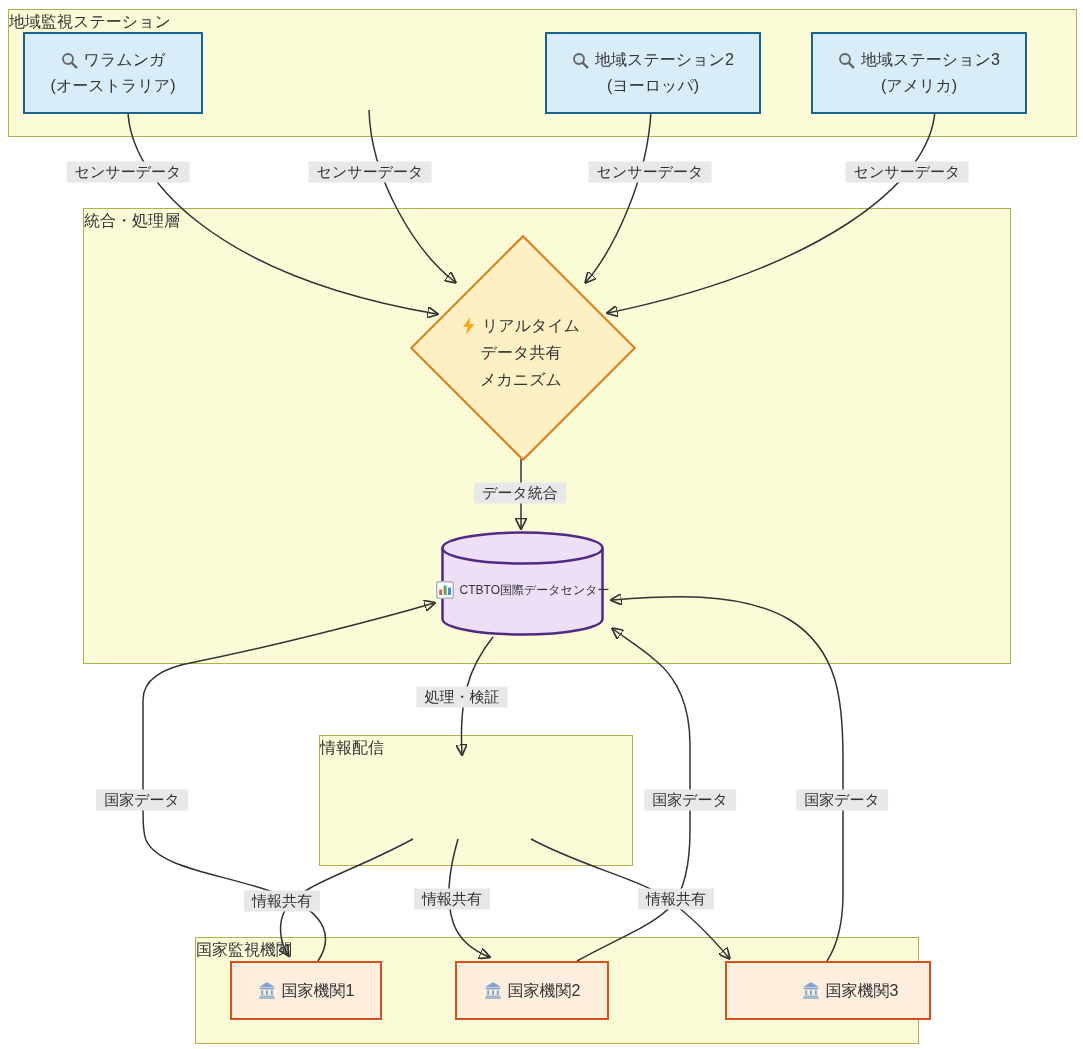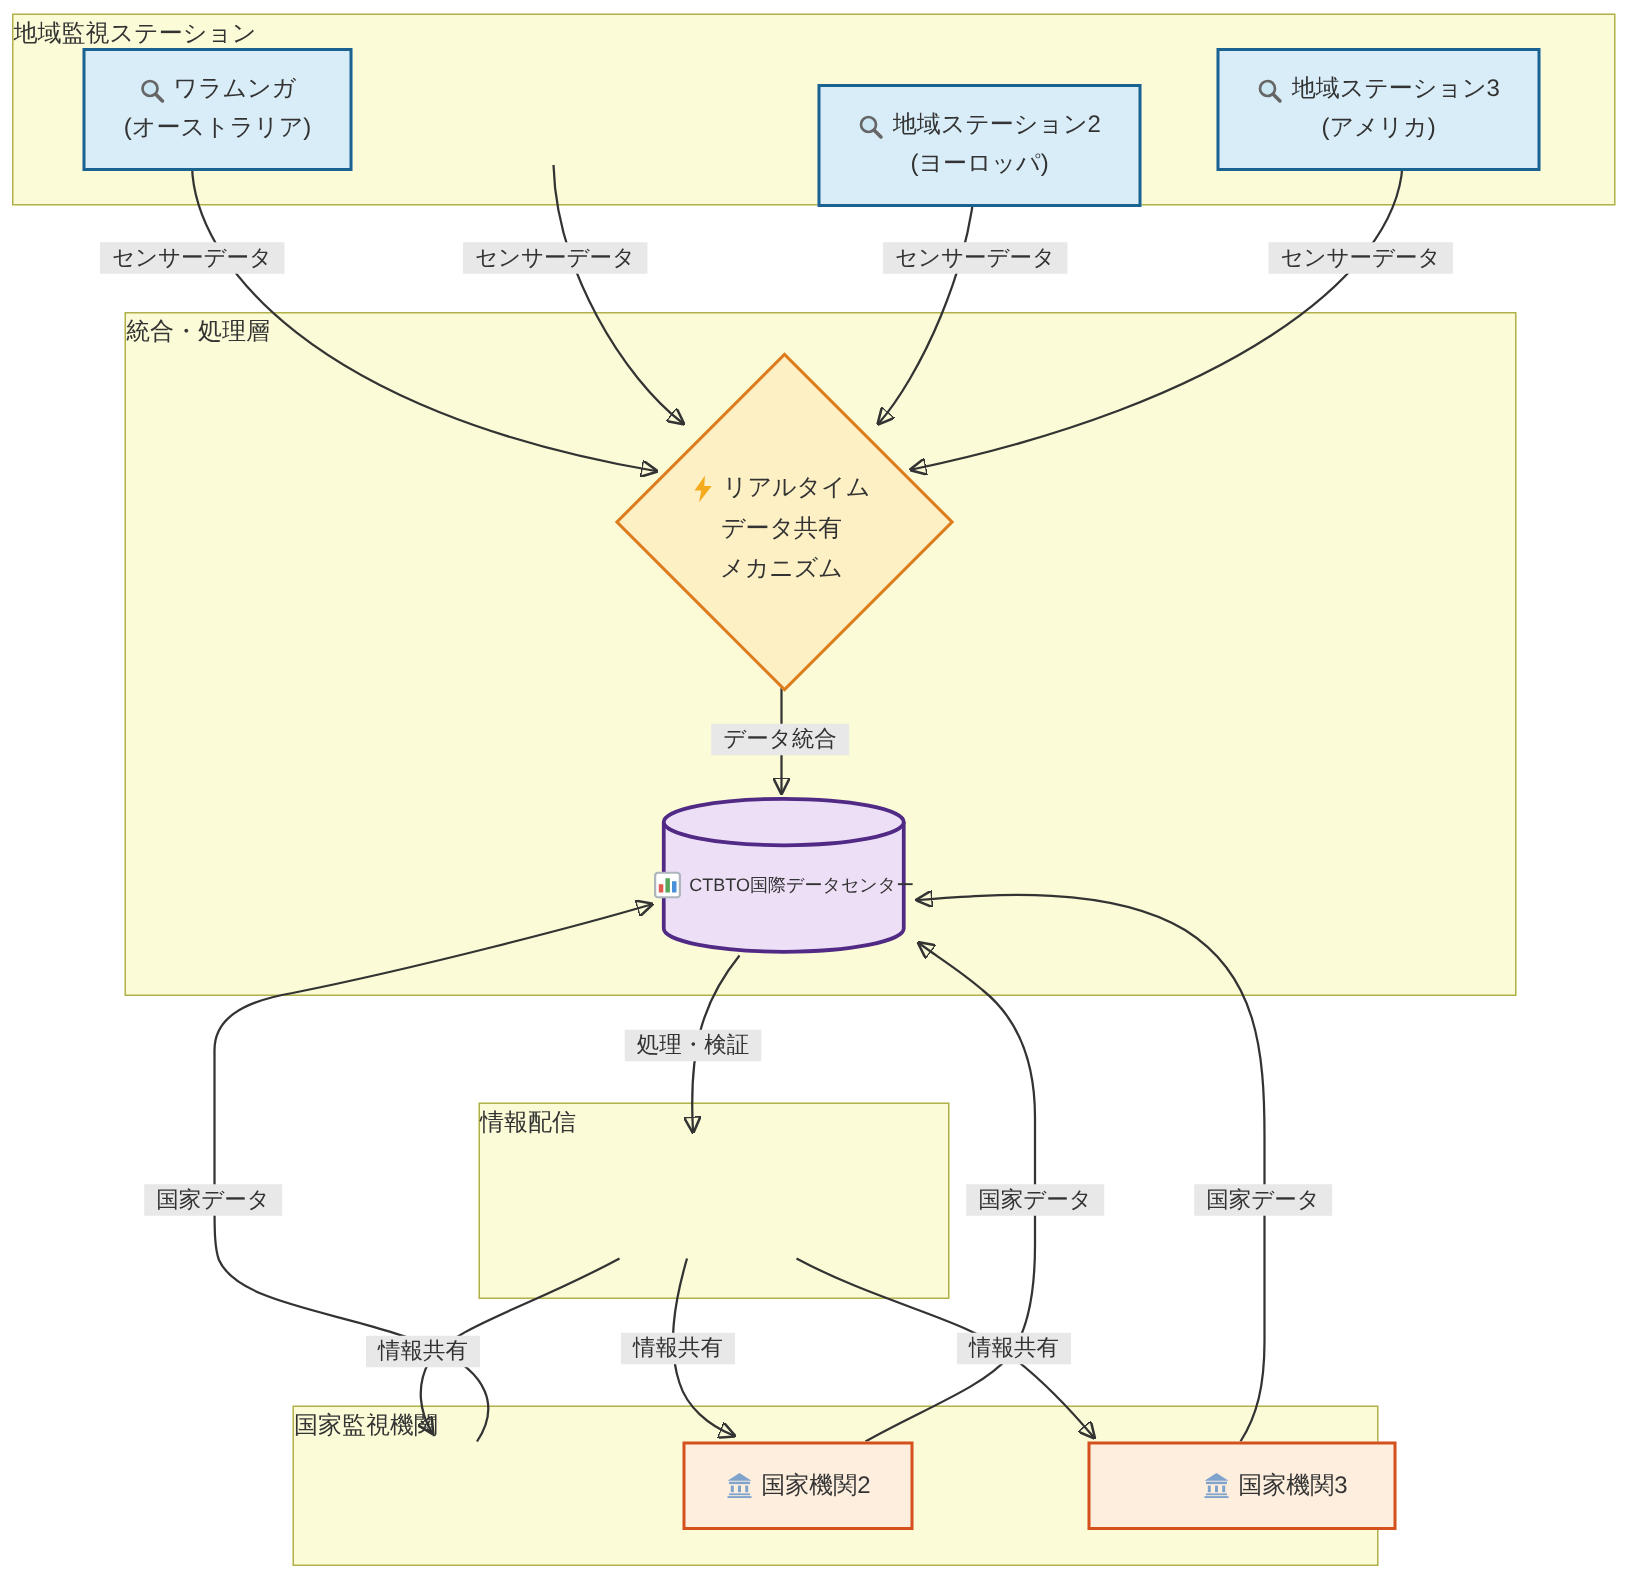--- a/index.html
+++ b/index.html
@@ -60,37 +60,37 @@
     <path marker-end="url(#arrow)" d="M521,457 L521,528"></path>
     <path marker-end="url(#arrow)" d="M493,637 C468,668 459,700 462,754"></path>
     <path marker-end="url(#arrow)" d="M413,839 C350,873 302,884 286,908 C277,924 280,942 288,955"></path>
     <path marker-end="url(#arrow)" d="M458,839 C449,870 445,898 453,922 C458,938 472,950 489,957"></path>
     <path marker-end="url(#arrow)" d="M531,839 C585,868 645,880 670,901 C692,917 713,939 729,958"></path>
     <path marker-end="url(#arrow)" d="M318,961 C334,937 324,915 292,900 C240,875 160,872 146,840 C143,832 143,820 143,800 L143,700 C143,680 160,668 195,662 C280,645 390,616 434,603"></path>
     <path marker-end="url(#arrow)" d="M577,961 C614,940 655,925 672,905 C686,888 690,860 690,830 L690,745 C690,710 680,680 655,660 C640,647 625,638 613,629"></path>
     <path marker-end="url(#arrow)" d="M827,961 C838,944 843,924 843,894 L843,758 C843,700 838,650 790,620 C740,590 662,596 612,600"></path>
   </svg>
 
-  <div class="node station" style="left:55px;top:32px;width:176px;height:78px;">
+  <div class="node station" style="left:23px;top:32px;width:176px;height:78px;">
     <div class="nline">
       <span class="icon">
           <svg width="17" height="17" viewBox="0 0 17 17">
             <circle cx="7" cy="7" r="5" fill="#cde8f5" stroke="#666" stroke-width="1.8"></circle>
             <line x1="10.8" y1="10.8" x2="15.3" y2="15.3" stroke="#666" stroke-width="2.4" stroke-linecap="round"></line>
           </svg>
         </span>
       <span>ワラムンガ</span>
     </div>
     <div class="nline">
         <span>(オーストラリア)</span>
       </div>
   </div>
 
 
-  <div class="node station" style="left:545px;top:32px;width:212px;height:78px;margin-top:24px;">
+  <div class="node station" style="left:545px;top:32px;width:212px;height:78px;">
     <div class="nline">
       <span class="icon">
           <svg width="17" height="17" viewBox="0 0 17 17">
             <circle cx="7" cy="7" r="5" fill="#cde8f5" stroke="#666" stroke-width="1.8"></circle>
             <line x1="10.8" y1="10.8" x2="15.3" y2="15.3" stroke="#666" stroke-width="2.4" stroke-linecap="round"></line>
           </svg>
         </span>
       <span>地域ステーション2</span>
     </div>
     <div class="nline">
@@ -148,20 +148,36 @@
           </span>
         <span>CTBTO</span>
       </div>
       <div class="nline">
           <span>国際データセンター</span>
         </div>
     </div>
   </div>
 
 
+  <div class="node agency" style="left:230px;top:961px;width:148px;height:55px;">
+    <div class="nline">
+      <span class="icon">
+          <svg width="18" height="17" viewBox="0 0 18 17">
+            <polygon points="9,0 17,5.2 1,5.2" fill="#7fa3cc"></polygon>
+            <rect x="2" y="5.8" width="14" height="1.6" fill="#7fa3cc"></rect>
+            <rect x="3.2" y="8.4" width="2" height="4.4" fill="#7fa3cc"></rect>
+            <rect x="8" y="8.4" width="2" height="4.4" fill="#7fa3cc"></rect>
+            <rect x="12.8" y="8.4" width="2" height="4.4" fill="#7fa3cc"></rect>
+            <rect x="2" y="13.6" width="14" height="1.2" fill="#7fa3cc"></rect>
+            <rect x="1" y="15.4" width="16" height="1.3" fill="#7fa3cc"></rect>
+          </svg>
+        </span>
+      <span>国家機関1</span>
+    </div>
+  </div>
 
   <div class="node agency" style="left:455px;top:961px;width:150px;height:55px;">
     <div class="nline">
       <span class="icon">
           <svg width="18" height="17" viewBox="0 0 18 17">
             <polygon points="9,0 17,5.2 1,5.2" fill="#7fa3cc"></polygon>
             <rect x="2" y="5.8" width="14" height="1.6" fill="#7fa3cc"></rect>
             <rect x="3.2" y="8.4" width="2" height="4.4" fill="#7fa3cc"></rect>
             <rect x="8" y="8.4" width="2" height="4.4" fill="#7fa3cc"></rect>
             <rect x="12.8" y="8.4" width="2" height="4.4" fill="#7fa3cc"></rect>

